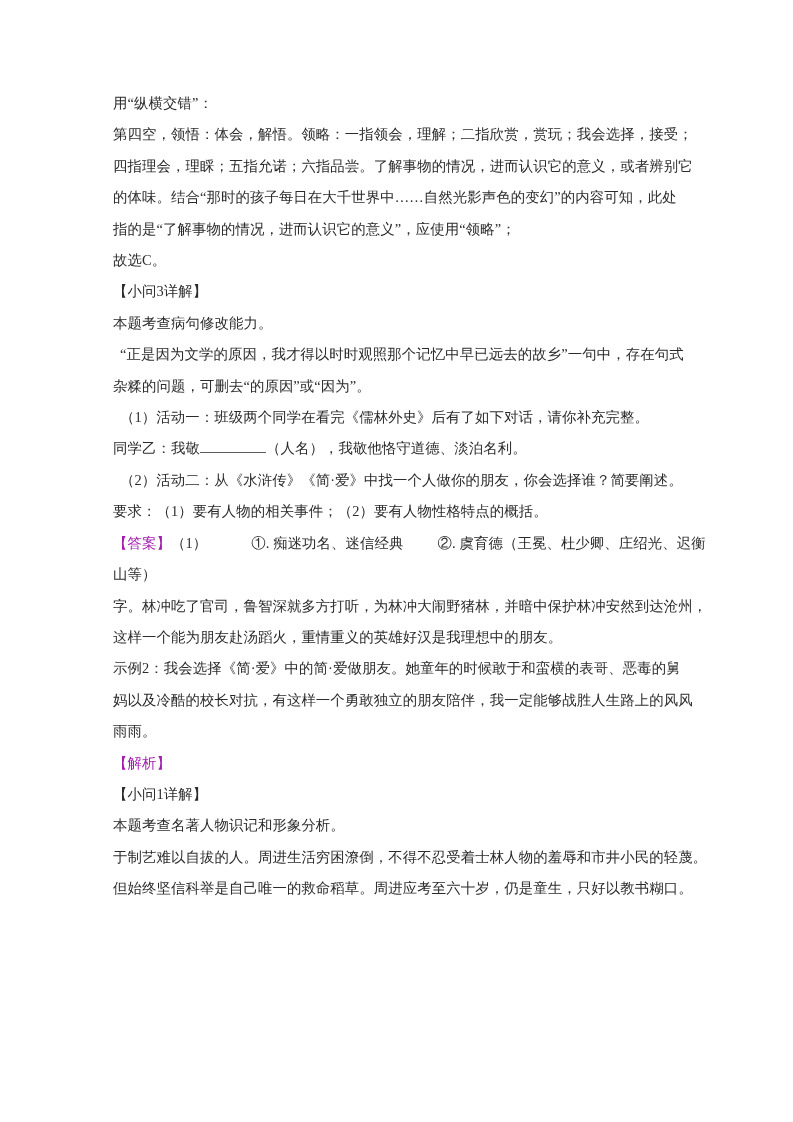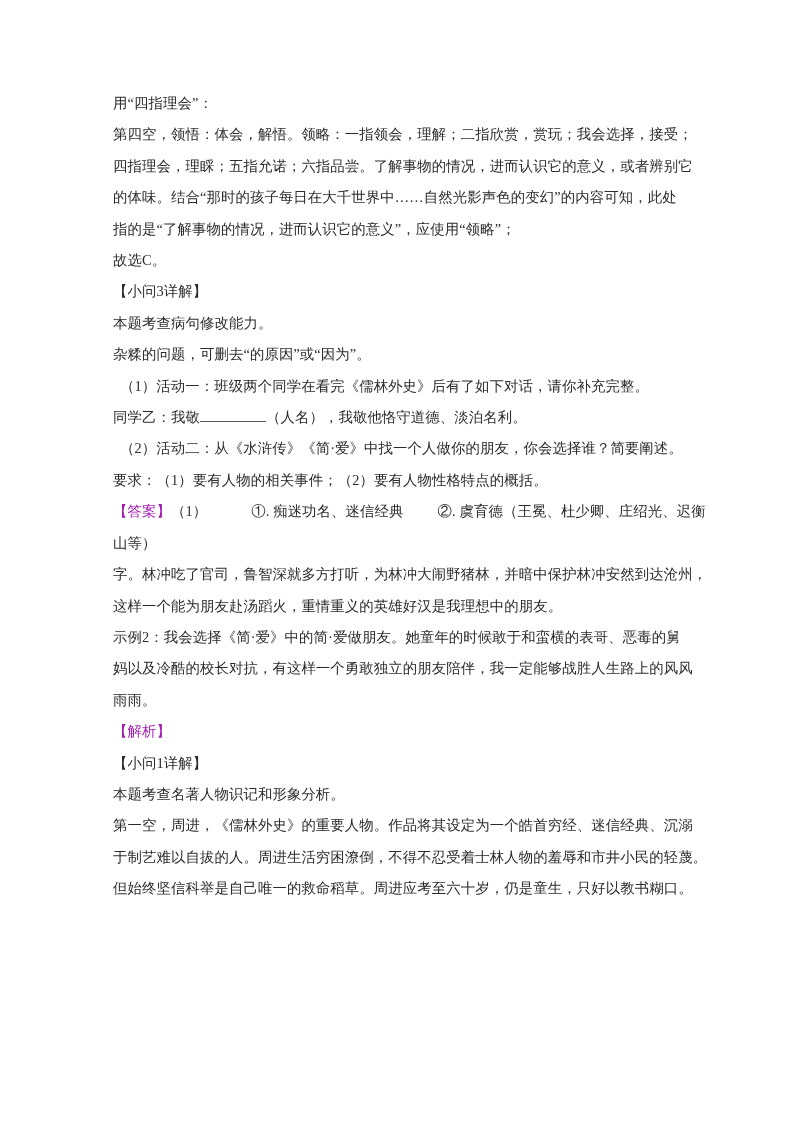--- a/index.html
+++ b/index.html
@@ -47,28 +47,29 @@
   .blank-b { width: 66px; }
   .gap-md { display: inline-block; width: 34px; }
   .gap-lg { display: inline-block; width: 44px; }
 </style>
 </head>
 <body>
 
 <div class="page">
   <div class="textblock">
 
-    <div class="line">用“四指理会”：</div>
+    <div class="line">用“纵横交错”：</div>
     <div class="line">第四空，领悟：体会，解悟。领略：一指领会，理解；二指欣赏，赏玩；我会选择，接受；</div>
     <div class="line">四指理会，理睬；五指允诺；六指品尝。了解事物的情况，进而认识它的意义，或者辨别它</div>
     <div class="line">的体味。结合“那时的孩子每日在大千世界中……自然光影声色的变幻”的内容可知，此处</div>
     <div class="line">指的是“了解事物的情况，进而认识它的意义”，应使用“领略”；</div>
     <div class="line">故选C。</div>
     <div class="line">【小问3详解】</div>
     <div class="line">本题考查病句修改能力。</div>
+    <div class="line indent-half">“正是因为文学的原因，我才得以时时观照那个记忆中早已远去的故乡”一句中，存在句式</div>
     <div class="line">杂糅的问题，可删去“的原因”或“因为”。</div>
 
     <div class="line indent-half">（1）活动一：班级两个同学在看完《儒林外史》后有了如下对话，请你补充完整。</div>
 
 
     <div class="line">
       <span>同学乙：我敬</span><span class="blank blank-b"></span><span>（人名），我敬他恪守道德、淡泊名利。</span>
     </div>
 
     <div class="line indent-half">（2）活动二：从《水浒传》《简·爱》中找一个人做你的朋友，你会选择谁？简要阐述。</div>
@@ -84,18 +85,17 @@
     <div class="line">示例2：我会选择《简·爱》中的简·爱做朋友。她童年的时候敢于和蛮横的表哥、恶毒的舅</div>
     <div class="line">妈以及冷酷的校长对抗，有这样一个勇敢独立的朋友陪伴，我一定能够战胜人生路上的风风</div>
     <div class="line">雨雨。</div>
 
     <div class="line">
       <span class="tag">【解析】</span>
     </div>
 
     <div class="line">【小问1详解】</div>
     <div class="line">本题考查名著人物识记和形象分析。</div>
-    <div class="line">第一空，周进，《儒林外史》的重要人物。作品将其设定为一个皓首穷经、迷信经典、沉溺</div>
     <div class="line">于制艺难以自拔的人。周进生活穷困潦倒，不得不忍受着士林人物的羞辱和市井小民的轻蔑。</div>
     <div class="line">但始终坚信科举是自己唯一的救命稻草。周进应考至六十岁，仍是童生，只好以教书糊口。</div>
 
   </div>
 </div>
 
 </body></html>

